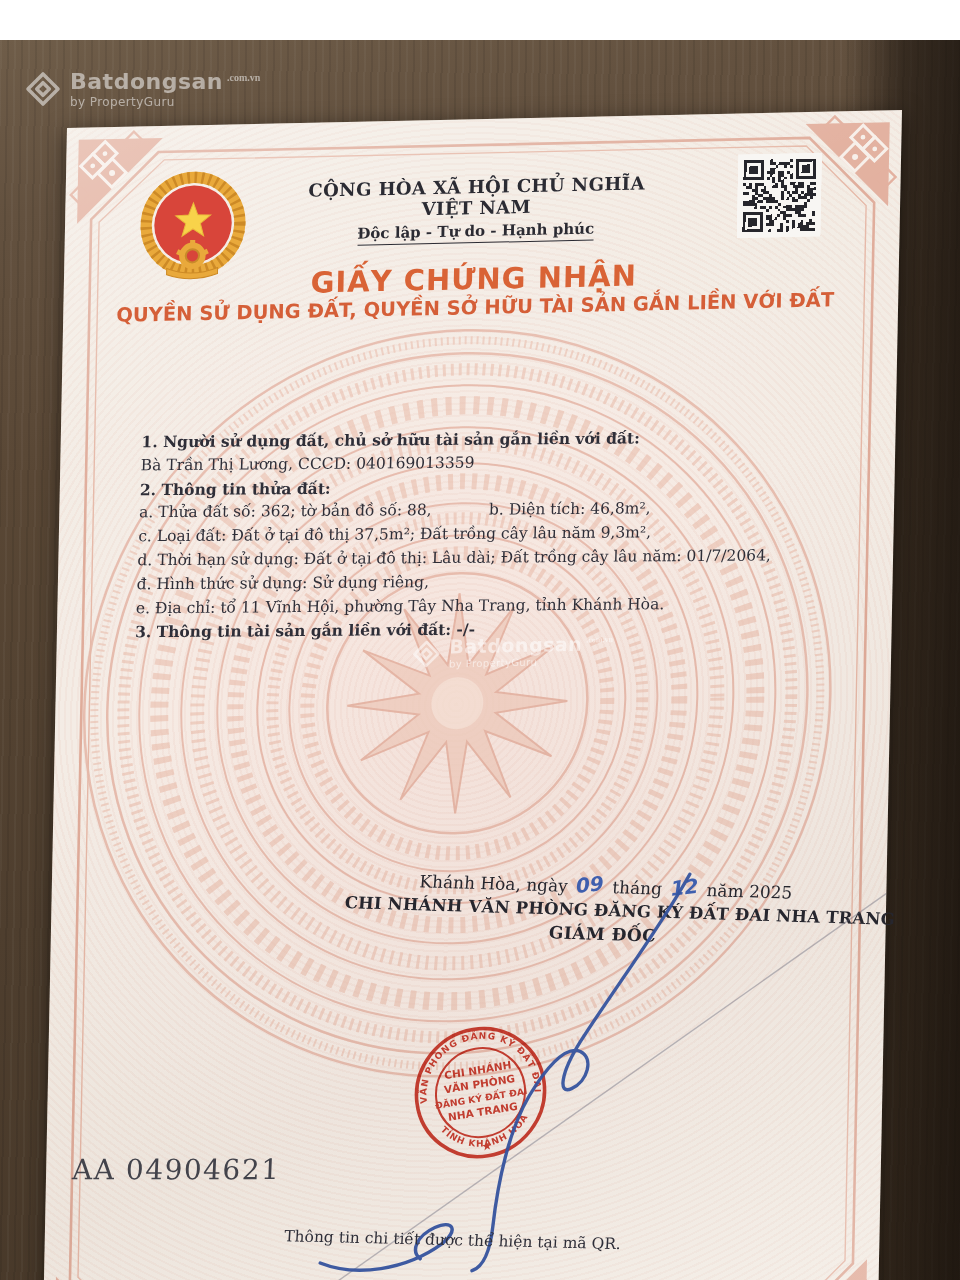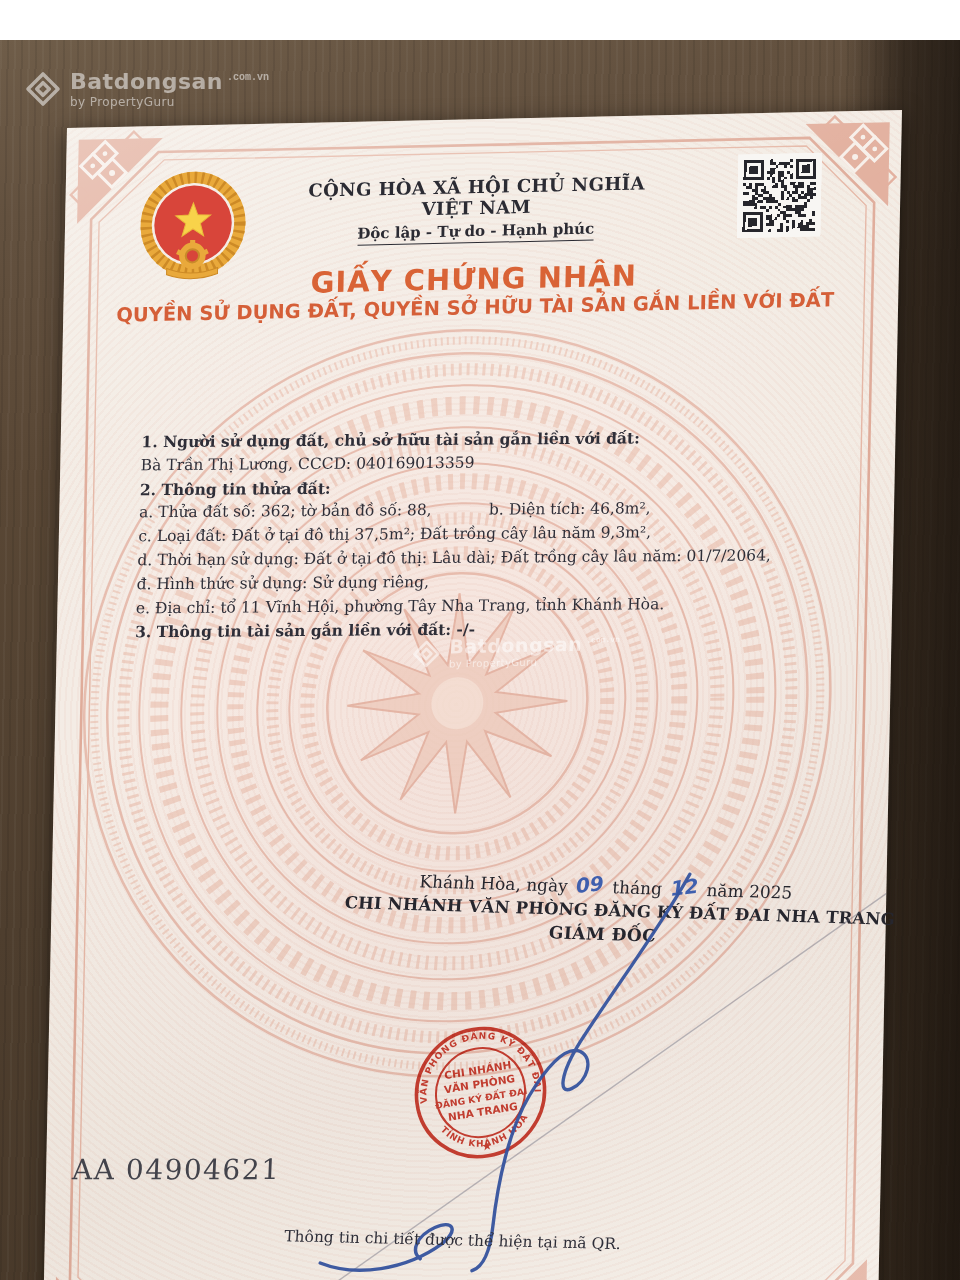--- a/index.html
+++ b/index.html
@@ -8,21 +8,21 @@
   .photo{position:relative;width:960px;height:1280px;overflow:hidden;
     background:
       linear-gradient(to right, rgba(25,18,12,0) 88%, rgba(20,14,9,.55) 94%, rgba(16,11,7,.7) 100%),
       repeating-linear-gradient(91deg, rgba(255,255,255,.035) 0 2px, rgba(0,0,0,0) 2px 7px, rgba(0,0,0,.08) 7px 9px, rgba(0,0,0,0) 9px 14px),
       linear-gradient(168deg,#6f5d49 0%,#63513f 12%,#594735 30%,#4e3e2e 60%,#453627 100%); margin-top: 40px;}
   
   .wm{position:absolute;display:flex;align-items:center;gap:8px;color:#fff;opacity:.52;pointer-events:none;}
   .wm .txtcol{display:flex;flex-direction:column;line-height:1;}
   .wm .row1{display:flex;align-items:flex-end;gap:4px;}
   .wm .brand{font-family:"DejaVu Sans","Liberation Sans",sans-serif;font-weight:bold;letter-spacing:.5px;}
-  .wm .domain{font-family:Liberation Mono, monospace;font-weight:bold;}
+  .wm .domain{font-family:Liberation Serif, serif;font-weight:bold;}
   .wm .byline{font-family:"DejaVu Sans","Liberation Sans",sans-serif;margin-top:3px;letter-spacing:.4px;}
   .wm-wood{left:24px;top:30px;}
   .wm-wood .brand{font-size:22px;}
   .wm-wood .domain{font-size:10px;transform:translateY(-10px);}
   .wm-wood .byline{font-size:12px;}
   .wm-paper{opacity:.55;}
   .wm-paper .brand{font-size:19px;}
   .wm-paper .domain{font-size:8px;transform:translateY(-9px);}
   .wm-paper .byline{font-size:10px;}
   

